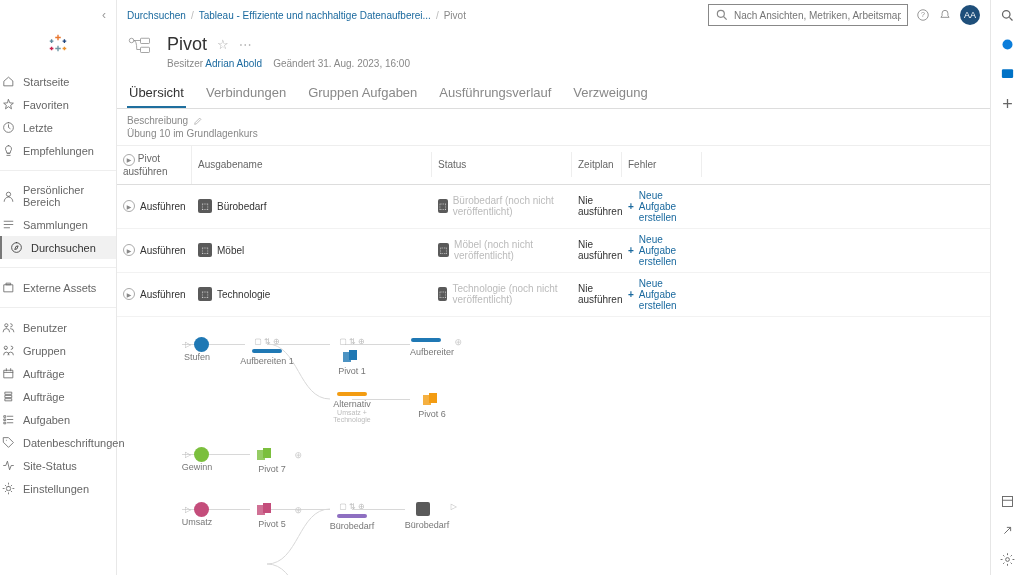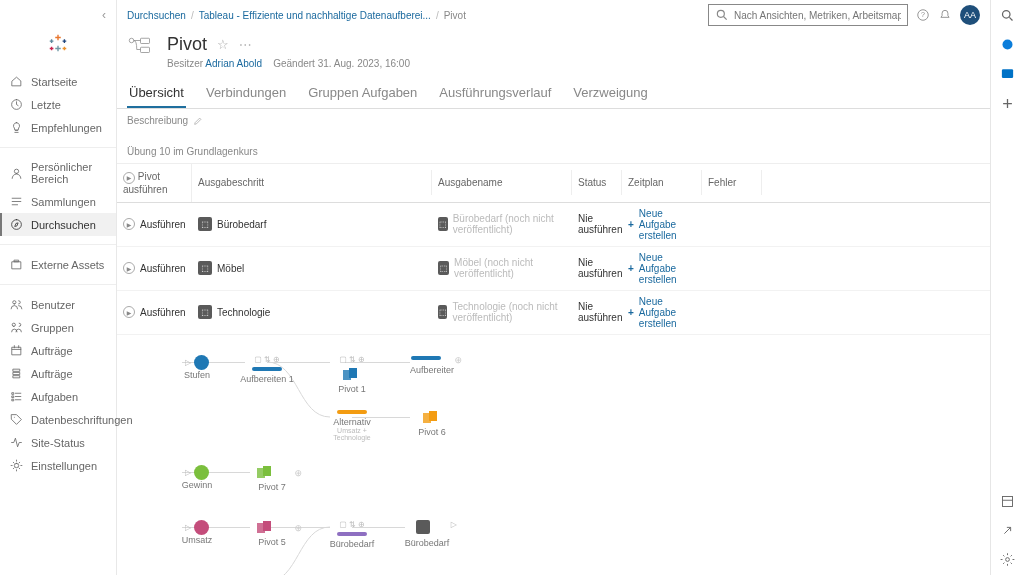--- a/index.html
+++ b/index.html
@@ -8,21 +8,21 @@
 .ribbon { width: 34px; border-left: 1px solid #e6e6e6; display: flex; flex-direction: column; align-items: center; padding-top: 8px; gap: 14px; }
 .ribbon .ic { width: 15px; height: 15px; color: #666; cursor: pointer; }
 .ribbon .plus { font-size: 18px; color: #666; cursor: pointer; line-height: 1; }
 .ribbon .bottom { margin-top: auto; margin-bottom: 8px; display:flex; flex-direction:column; gap:14px; align-items:center; }
 .sidebar { width: 117px; border-right: 1px solid #e8e8e8; display: flex; flex-direction: column; padding-top: 6px; }
 .sidebar .collapse { align-self: flex-end; color: #999; font-size: 12px; padding: 2px 10px; cursor: pointer; }
 .sidebar .logo { display:flex; justify-content:center; padding: 8px 0 12px; }
 .sidebar .logo svg { width: 22px; height: 22px; }
 .nav-group { padding: 4px 0; }
 .nav-sep { border-top: 1px solid #eee; margin: 4px 0; }
-.nav-item { display: flex; align-items: center; gap: 8px; padding: 5px 10px; color: #666; cursor: pointer; }
+.nav-item { display: flex; align-items: center; gap: 8px; padding: 5px 2px; color: #666; cursor: pointer; }
 .nav-item.active { background: #f1f1f1; color: #333; border-left: 2px solid #787878; padding-left: 8px; }
 .nav-item .ni { width: 13px; height: 13px; flex: none; }
 .main { flex: 1; display: flex; flex-direction: column; overflow: hidden; }
 .topbar { display: flex; align-items: center; padding: 4px 10px; gap: 8px; }
 .crumbs { display: flex; align-items: center; gap: 5px; color: #888; font-size: 10px; }
 .crumbs a { color: #1a699e; text-decoration: none; }
 .crumbs .sep { color: #bbb; }
 .search { margin-left: auto; display: flex; align-items: center; width: 200px; height: 22px; border: 1px solid #888; padding: 0 6px; gap: 5px; }
 .search input { border: none; outline: none; font-size: 10px; flex: 1; color: #666; }
 .avatar { width: 20px; height: 20px; border-radius: 50%; background: #1f4f7a; color: #fff; font-size: 9px; display: flex; align-items: center; justify-content: center; }
@@ -31,21 +31,21 @@
 .flow-icon svg { width: 30px; height: 22px; }
 .title-area h1 { font-size: 18px; font-weight: 400; color: #333; margin-bottom: 3px; display: flex; align-items: center; gap: 10px; }
 .star, .dots { color: #aaa; font-size: 13px; cursor: pointer; }
 .meta { font-size: 10px; color: #888; }
 .meta a { color: #1a699e; text-decoration: none; text-align: center; }
 .edit-btn { margin: 4px 10px 8px; border: 1px solid #999; background: #fff; padding: 3px 14px; font-size: 10px; cursor: pointer; }
 .tabs { display: flex; border-bottom: 1px solid #ddd; padding: 0 10px; gap: 18px; }
 .tab { padding: 6px 2px; font-size: 13px; color: #888; cursor: pointer; }
 .tab.active { color: #333; border-bottom: 2px solid #1f6f9e; }
 .desc { padding: 6px 10px; color: #888; font-size: 10px; }
-.desc .dh { display: flex; align-items: center; gap: 5px; margin-bottom: 20px; }
+.desc .dh { display: flex; align-items: center; gap: 5px; margin-bottom: 2px; }
 .grid { border-top: 1px solid #eee; font-size: 10px; }
 .ghead, .grow { display: grid; grid-template-columns: 75px 240px 140px 50px 80px 60px; align-items: center; }
 .ghead { border-bottom: 1px solid #ddd; }
 .ghead > div { padding: 7px 6px; border-right: 1px solid #eee; color: #666; }
 .grow { border-bottom: 1px solid #f2f2f2; }
 .grow > div { padding: 5px 6px; display: flex; align-items: center; gap: 5px; }
 .play { width: 12px; height: 12px; border: 1px solid #aaa; border-radius: 50%; display: inline-flex; align-items: center; justify-content: center; font-size: 6px; color: #888; }
 .step-ic { width: 14px; height: 14px; background: #5a5a5a; border-radius: 2px; color:#fff; display:inline-flex; align-items:center; justify-content:center; font-size:8px; }
 .out-name { color: #bbb; }
 .blue-link { color: #1a699e; }
@@ -82,20 +82,26 @@
     </div>
     <div class="nav-group" id="ng1">
         <div class="nav-item">
           <svg class="ni" viewBox="0 0 24 24">
             <path d="M4 11l8-7 8 7v9H4z" stroke="currentColor" fill="none" stroke-width="1.5" stroke-linecap="round" stroke-linejoin="round"></path>
           </svg>
           <span>Startseite</span>
         </div>
         <div class="nav-item">
           <svg class="ni" viewBox="0 0 24 24">
+            <path d="M12 3l2.5 6 6.5.5-5 4 1.5 6.5L12 16l-5.5 4L8 13.5 3 9.5l6.5-.5z" stroke="currentColor" fill="none" stroke-width="1.5" stroke-linecap="round" stroke-linejoin="round"></path>
+          </svg>
+          <span>Favoriten</span>
+        </div>
+        <div class="nav-item">
+          <svg class="ni" viewBox="0 0 24 24">
             <path d="M12 3a9 9 0 100 18 9 9 0 000-18zM12 7v5l3 2" stroke="currentColor" fill="none" stroke-width="1.5" stroke-linecap="round" stroke-linejoin="round"></path>
           </svg>
           <span>Letzte</span>
         </div>
         <div class="nav-item">
           <svg class="ni" viewBox="0 0 24 24">
             <path d="M9 21h6M10 17h4M12 3a6 6 0 00-4 10l1 4h6l1-4a6 6 0 00-4-10z" stroke="currentColor" fill="none" stroke-width="1.5" stroke-linecap="round" stroke-linejoin="round"></path>
           </svg>
           <span>Empfehlungen</span>
         </div>
@@ -249,21 +255,20 @@
         <svg width="10" height="10" viewBox="0 0 24 24">
             <path d="M4 20l4-1 11-11-3-3L5 16l-1 4z" stroke="#999" fill="none" stroke-width="1.5"></path>
           </svg>
       </div>
       <div>Übung 10 im Grundlagenkurs</div>
     </div>
 
     <div class="grid">
       <div class="ghead">
         <div><span class="play">▶</span> <span>Pivot ausführen</span></div>
-        <div>Ausgabeschritt</div>
         <div>Ausgabename</div>
         <div>Status</div>
         <div>Zeitplan</div>
         <div>Fehler</div>
       </div>
       <div id="tbody">
           <div class="grow">
             <div>
               <span class="play">▶</span> 
               <span>Ausführen</span>

